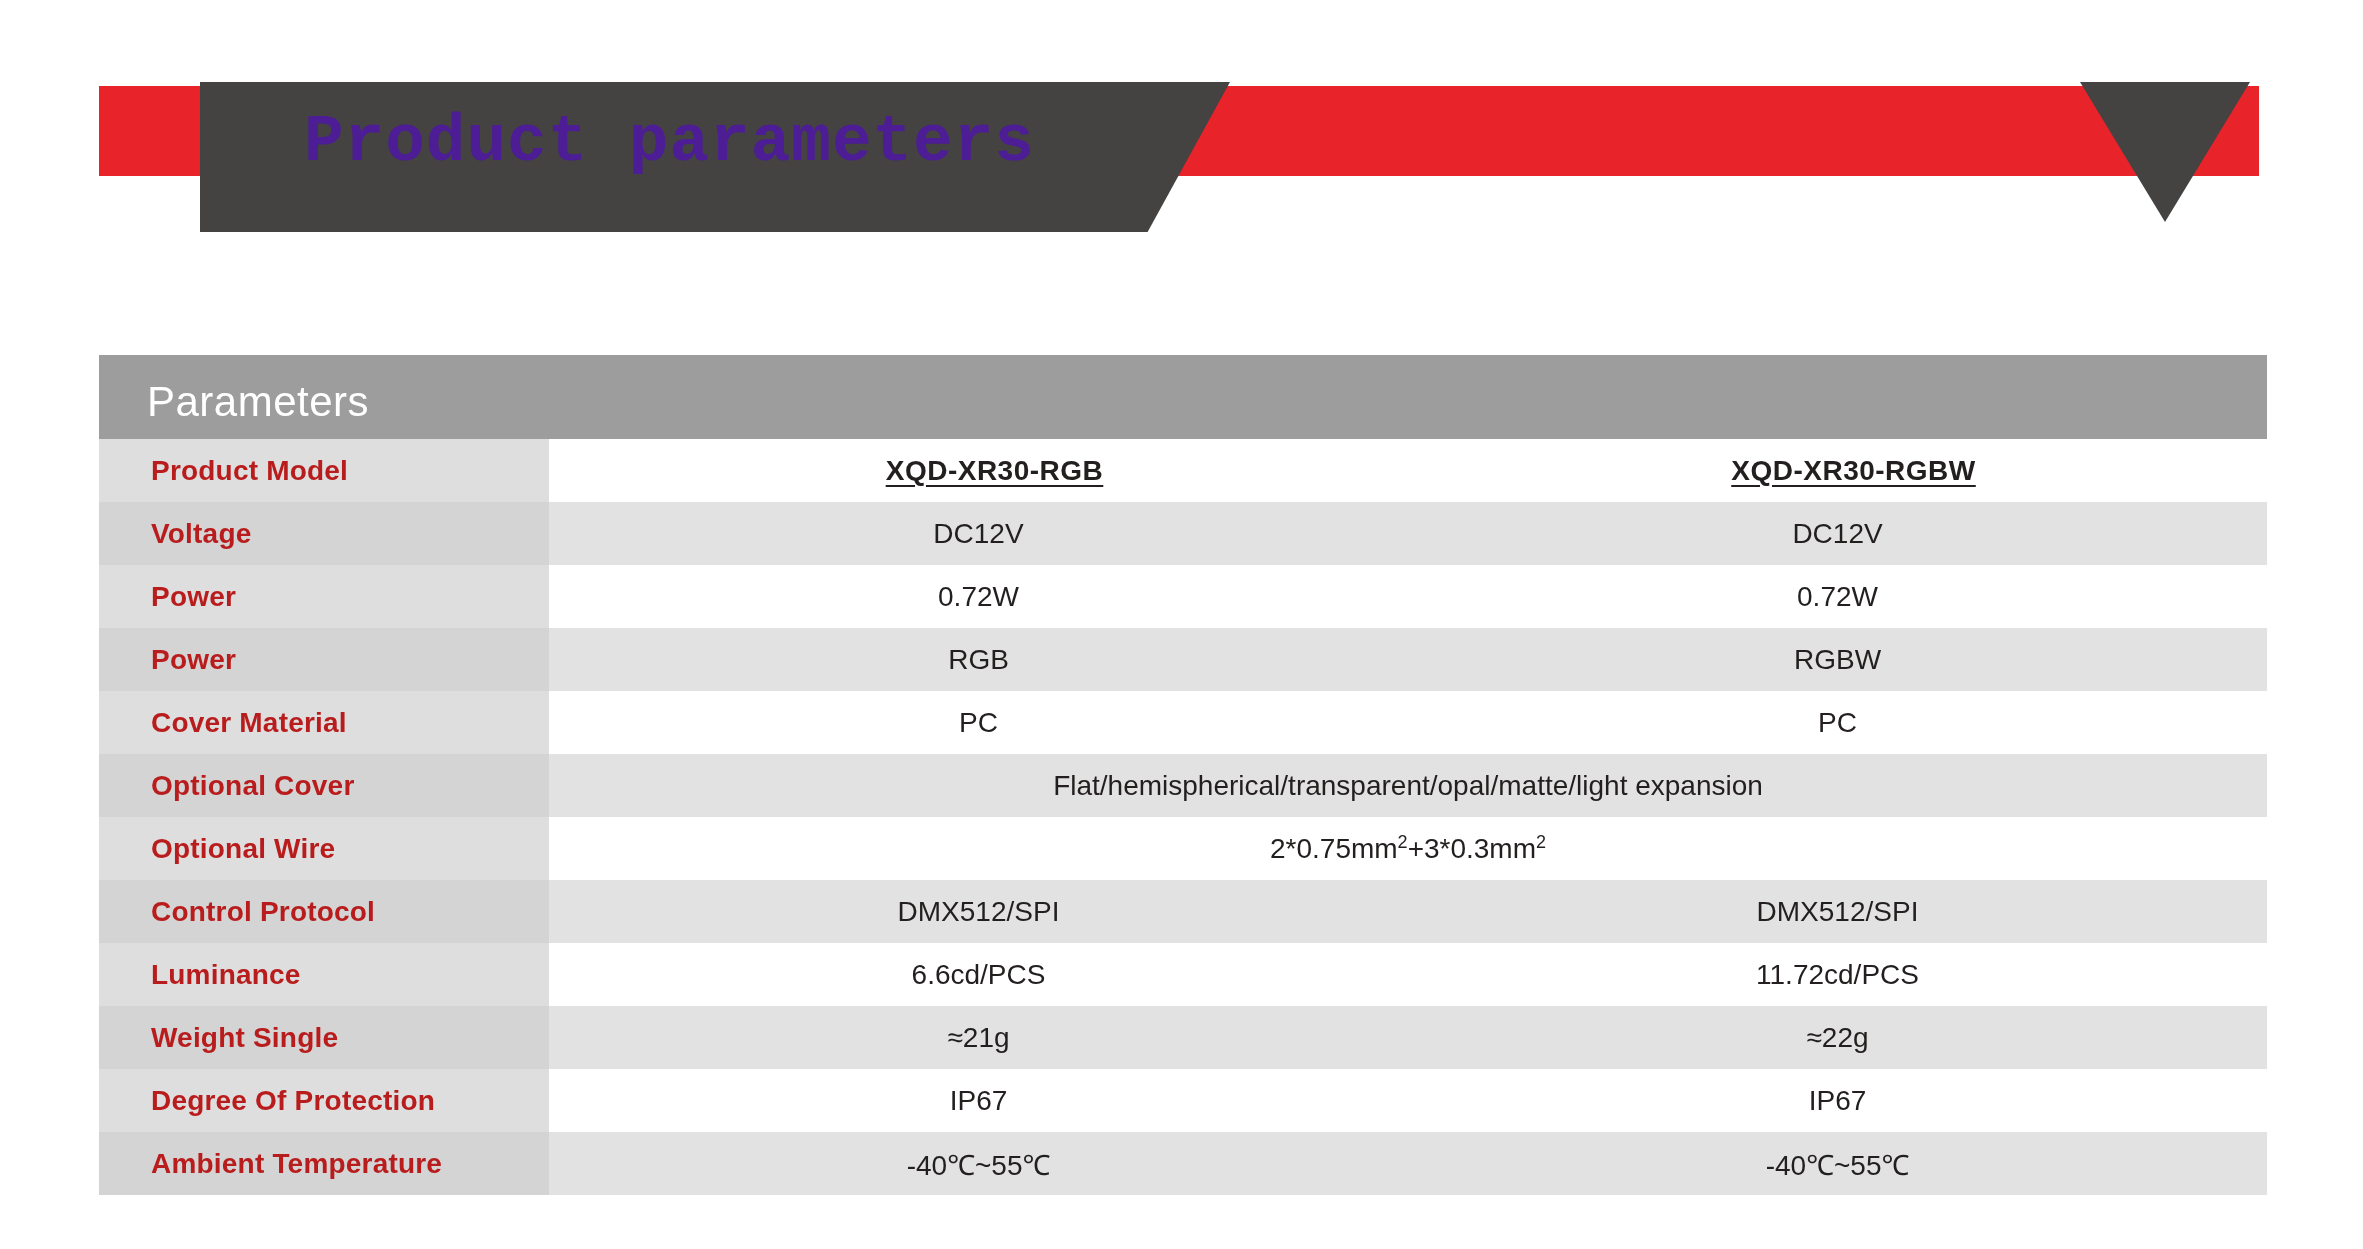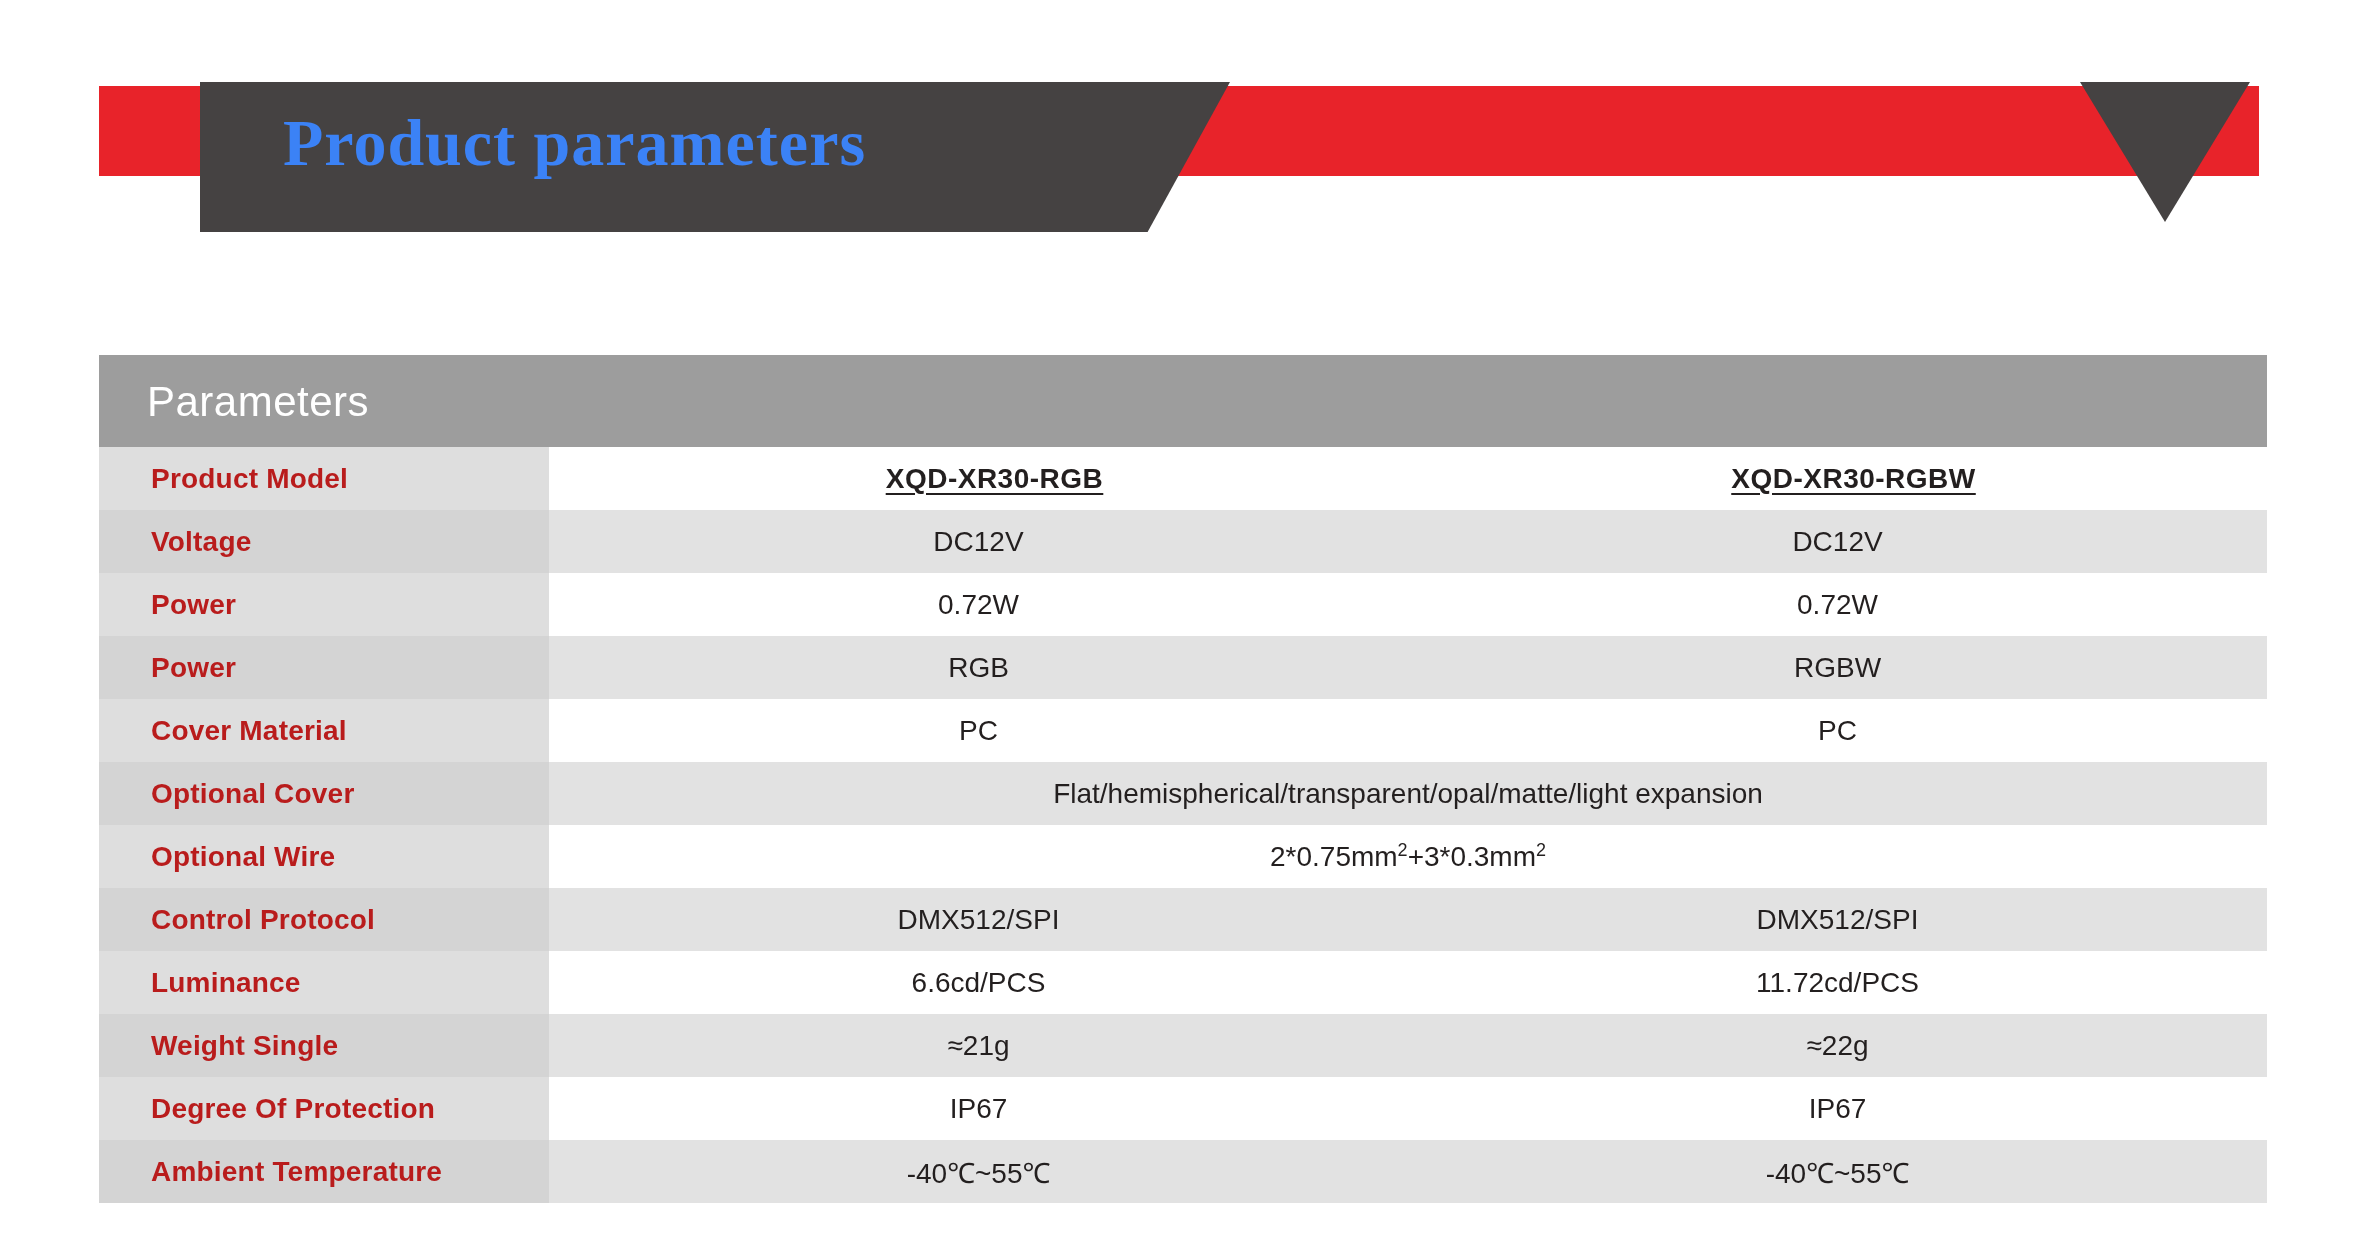--- a/index.html
+++ b/index.html
@@ -35,28 +35,28 @@
     position: absolute;
     left: 200px;
     top: 82px;
     width: 1030px;
     height: 150px;
     background: #454242;
     clip-path: polygon(0 0, 100% 0, 92% 100%, 0 100%);
   }
   .banner-title {
     position: absolute;
-    left: 283px;
+    left: 304px;
     top: 105px;
     font-size: 66px;
     font-weight: 700;
-    color: #3b82f6;
+    color: #4c1d95;
     letter-spacing: 1px;
     white-space: nowrap;
-    font-family: Liberation Serif, serif;
+    font-family: Liberation Mono, monospace;
   }
   .banner-chevron {
     position: absolute;
     left: 2080px;
     top: 82px;
     width: 170px;
     height: 140px;
   }
   .banner-chevron svg { display: block; }
 
@@ -72,21 +72,21 @@
   .param-table col.c-label { width: 450px; }
   .param-table col.c-v1 { width: 859px; }
   .param-table col.c-v2 { width: 859px; }
 
   .head-row th {
     background: #9d9d9d;
     color: #ffffff;
     text-align: left;
     font-size: 42px;
     font-weight: 400;
-    padding: 14px 0 12px 48px;
+    padding: 14px 0 4px 48px;
     letter-spacing: 0.5px;
     height: 66px;
   }
 
   .param-table td {
     font-size: 28px;
     height: 61px;
     vertical-align: middle;
   }
   td.label {

